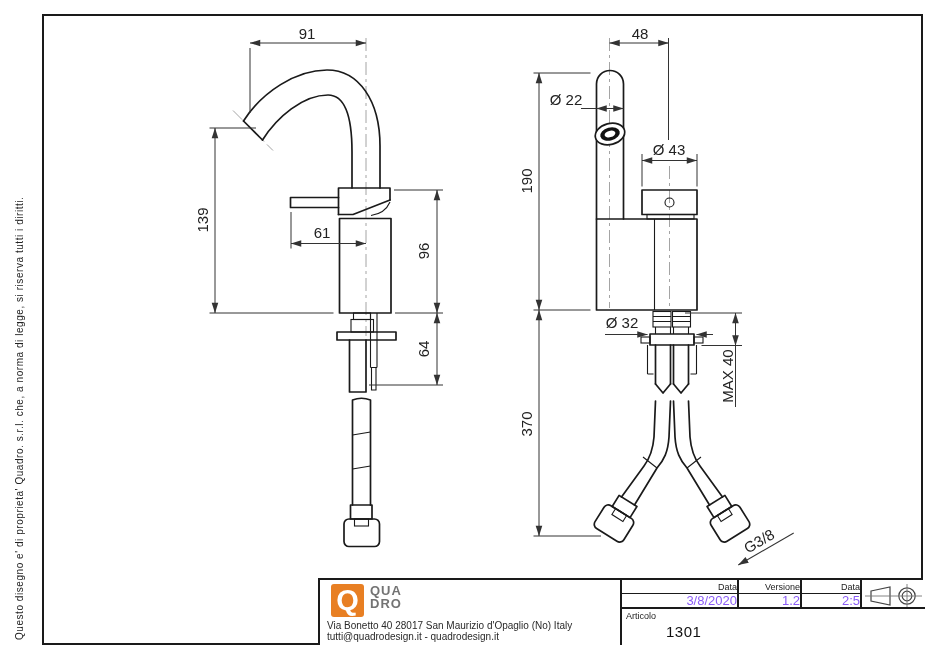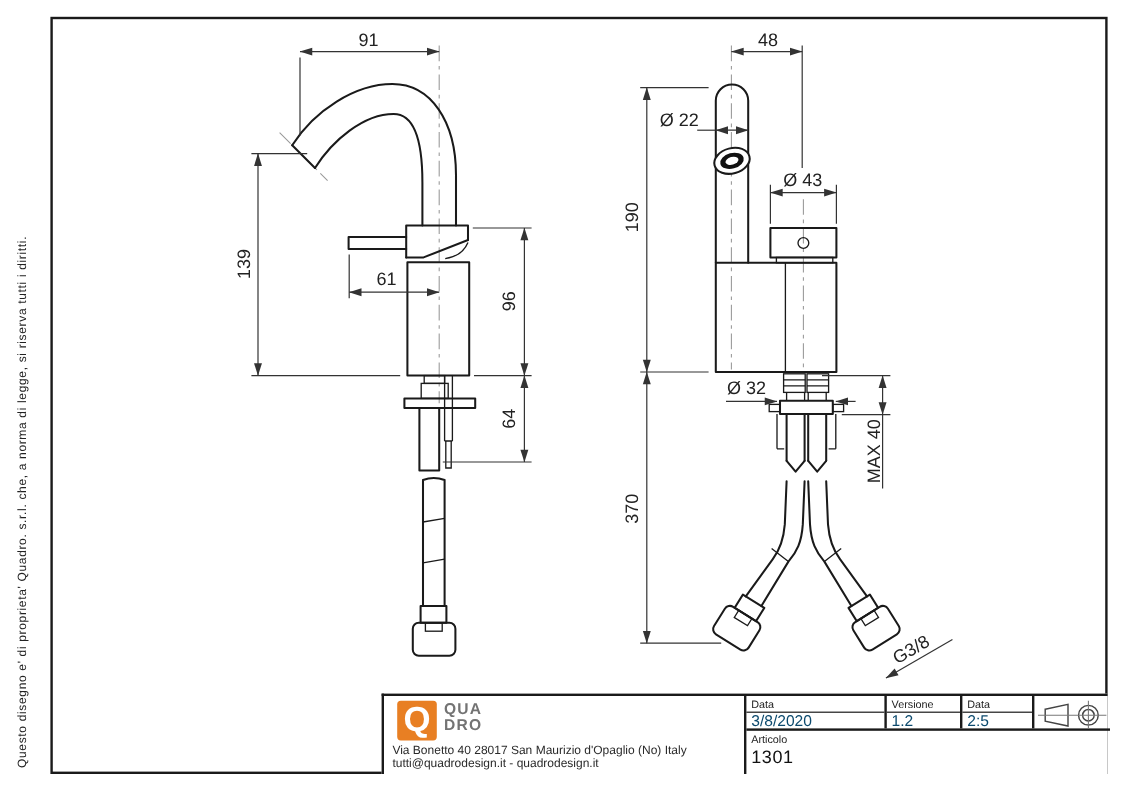--- a/index.html
+++ b/index.html
@@ -30,28 +30,28 @@
   .logosq { position:absolute; left:11px; top:4px; width:33px; height:33px;
         background:#e87f23; border-radius:3px; color:#fff; font-size:29px; font-weight:600;
         text-align:center; line-height:33px; }
   .logoname { position:absolute; left:50px; top:4px; color:#737373; font-size:13px;
         font-weight:700; line-height:13px; letter-spacing:1px; }
   .addr { position:absolute; left:7px; bottom:3px; font-size:10px; line-height:11px; color:#2a2a2a; }
 
   .tb .fields { position:absolute; left:302px; top:0; width:303px; height:65px; }
   .tb .row1 { position:absolute; left:0; top:0; width:303px; height:29px;
         border-bottom:2px solid #1a1a1a; box-sizing:border-box; display:flex; }
-  .fcell { height:100%; border-right:2px solid #1a1a1a; box-sizing:border-box; }
+  .fcell { height:100%; border-right:2px solid #1a1a1a; box-sizing:border-box;text-align:right; }
   .fcell.last { border-right:none; }
   .flabel { font-size:9px; color:#222; padding:2px 0 0 4px; height:11px;
         border-bottom:1.5px solid #1a1a1a; }
-  .fvalue { font-size:13px; color:#0c4a6e; padding:0 0 0 4px; line-height:14px; }
+  .fvalue { font-size:13px; color:#8b5cf6; padding:0 0 0 4px; line-height:14px; }
   .tb .row2 { position:absolute; left:0; top:29px; width:303px; height:36px; }
   .r2label { font-size:9px; color:#222; padding:2px 0 0 4px; }
-  .r2value { font-size:15px; color:#111; padding:2px 0 0 4px; letter-spacing:0.5px; }
+  .r2value { font-size:15px; color:#111; padding:2px 0 0 4px; letter-spacing:0.5px;margin-left:40px; }
   .symcell { position:relative; }
 </style>
 </head>
 <body>
 
 <div class="frame"></div>
 
 <div class="sidenote">Questo disegno e' di proprieta' Quadro. s.r.l. che, a norma di legge, si riserva tutti i diritti.</div>
 
 <svg class="draw" width="940" height="665" viewBox="0 0 940 665">

